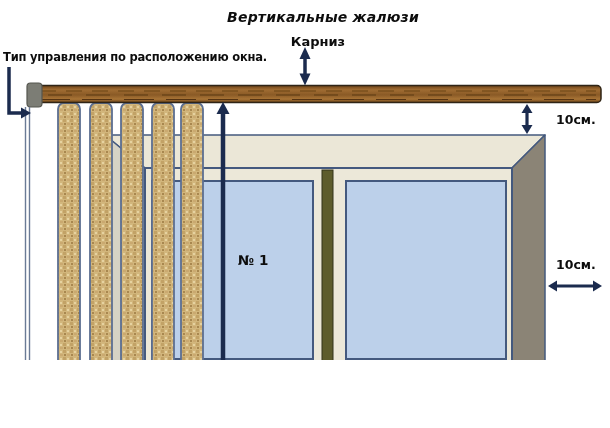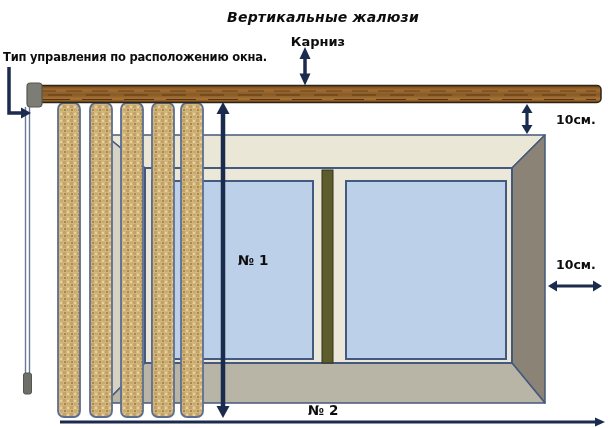--- a/index.html
+++ b/index.html
@@ -1,16 +1,16 @@
 <!DOCTYPE html>
 <html><head>
 <meta charset="utf-8">
 <style>
   html,body{margin:0;padding:0;background:#ffffff;}
-  .stage{position:relative;width:610px;height:428px;background:#ffffff;overflow:hidden;}
+  .stage{position:relative;width:610px;height:360px;background:#ffffff;overflow:hidden;}
   svg{display:block;}
   .t{font-family:"DejaVu Sans","Liberation Sans",sans-serif;fill:#0d0d0d;}
   .t-title{font-size:14px;font-weight:bold;font-style:italic;letter-spacing:.2px;}
   .t-bold13{font-size:13px;font-weight:bold;}
   .t-label{font-size:11.5px;font-weight:bold;letter-spacing:-0.2px;}
   .t-dim{font-size:12.5px;font-weight:bold;}
   .t-mark{font-size:13.5px;font-weight:bold;}
 </style>
 </head>
 <body>

